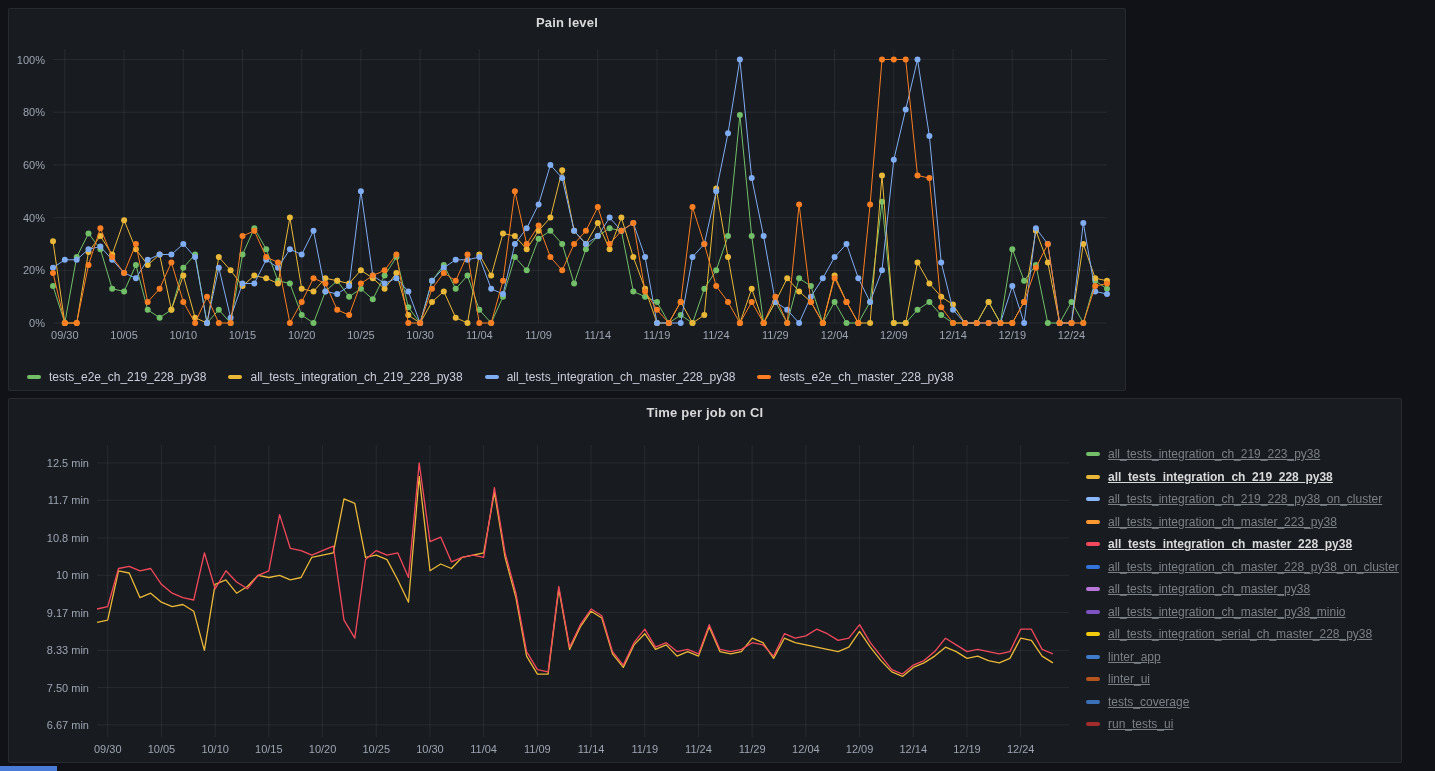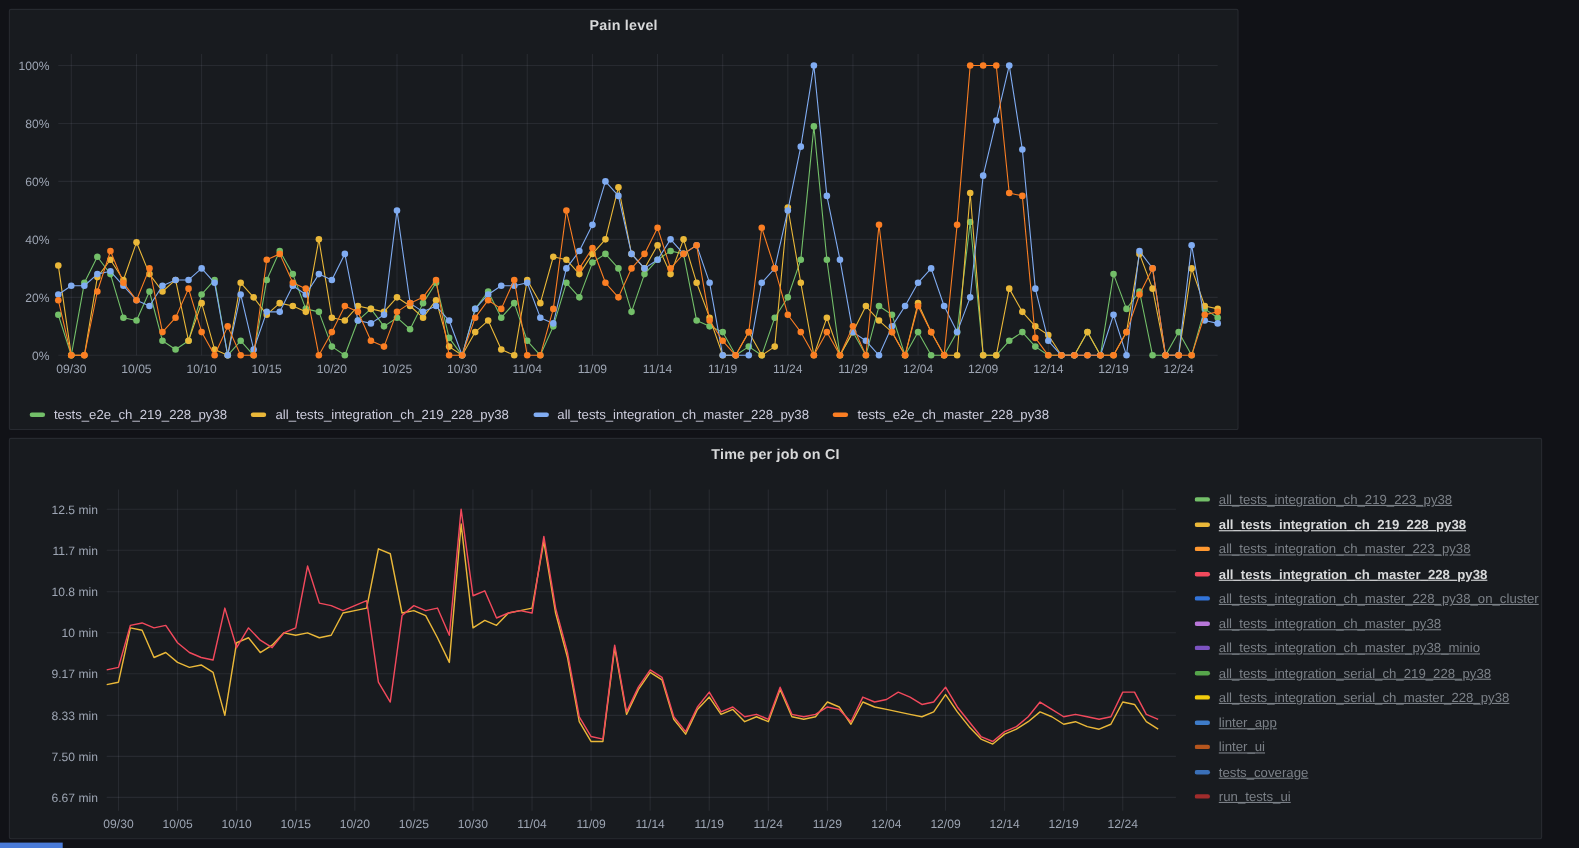--- a/index.html
+++ b/index.html
@@ -521,42 +521,42 @@
   <div class="legend-right" id="legend1">
       <div class="legend-item">
         <span class="swatch" style="background: rgb(115, 191, 105);"></span>
         <span>all_tests_integration_ch_219_223_py38</span>
       </div>
       <div class="legend-item active">
         <span class="swatch" style="background: rgb(234, 184, 57);"></span>
         <span>all_tests_integration_ch_219_228_py38</span>
       </div>
       <div class="legend-item">
+        <span class="swatch" style="background: rgb(138, 184, 255);"></span>
+        <span>all_tests_integration_ch_219_228_py38_on_cluster</span>
+      </div>
+      <div class="legend-item">
         <span class="swatch" style="background: rgb(255, 152, 48);"></span>
         <span>all_tests_integration_ch_master_223_py38</span>
       </div>
       <div class="legend-item active">
         <span class="swatch" style="background: rgb(242, 73, 92);"></span>
         <span>all_tests_integration_ch_master_228_py38</span>
       </div>
       <div class="legend-item">
         <span class="swatch" style="background: rgb(50, 116, 217);"></span>
         <span>all_tests_integration_ch_master_228_py38_on_cluster</span>
       </div>
       <div class="legend-item">
         <span class="swatch" style="background: rgb(184, 119, 217);"></span>
         <span>all_tests_integration_ch_master_py38</span>
       </div>
       <div class="legend-item">
         <span class="swatch" style="background: rgb(124, 83, 193);"></span>
         <span>all_tests_integration_ch_master_py38_minio</span>
-      </div>
-      <div class="legend-item">
-        <span class="swatch" style="background: rgb(86, 166, 75);"></span>
-        <span>all_tests_integration_serial_ch_219_228_py38</span>
       </div>
       <div class="legend-item">
         <span class="swatch" style="background: rgb(242, 204, 12);"></span>
         <span>all_tests_integration_serial_ch_master_228_py38</span>
       </div>
       <div class="legend-item">
         <span class="swatch" style="background: rgb(62, 124, 201);"></span>
         <span>linter_app</span>
       </div>
       <div class="legend-item">

